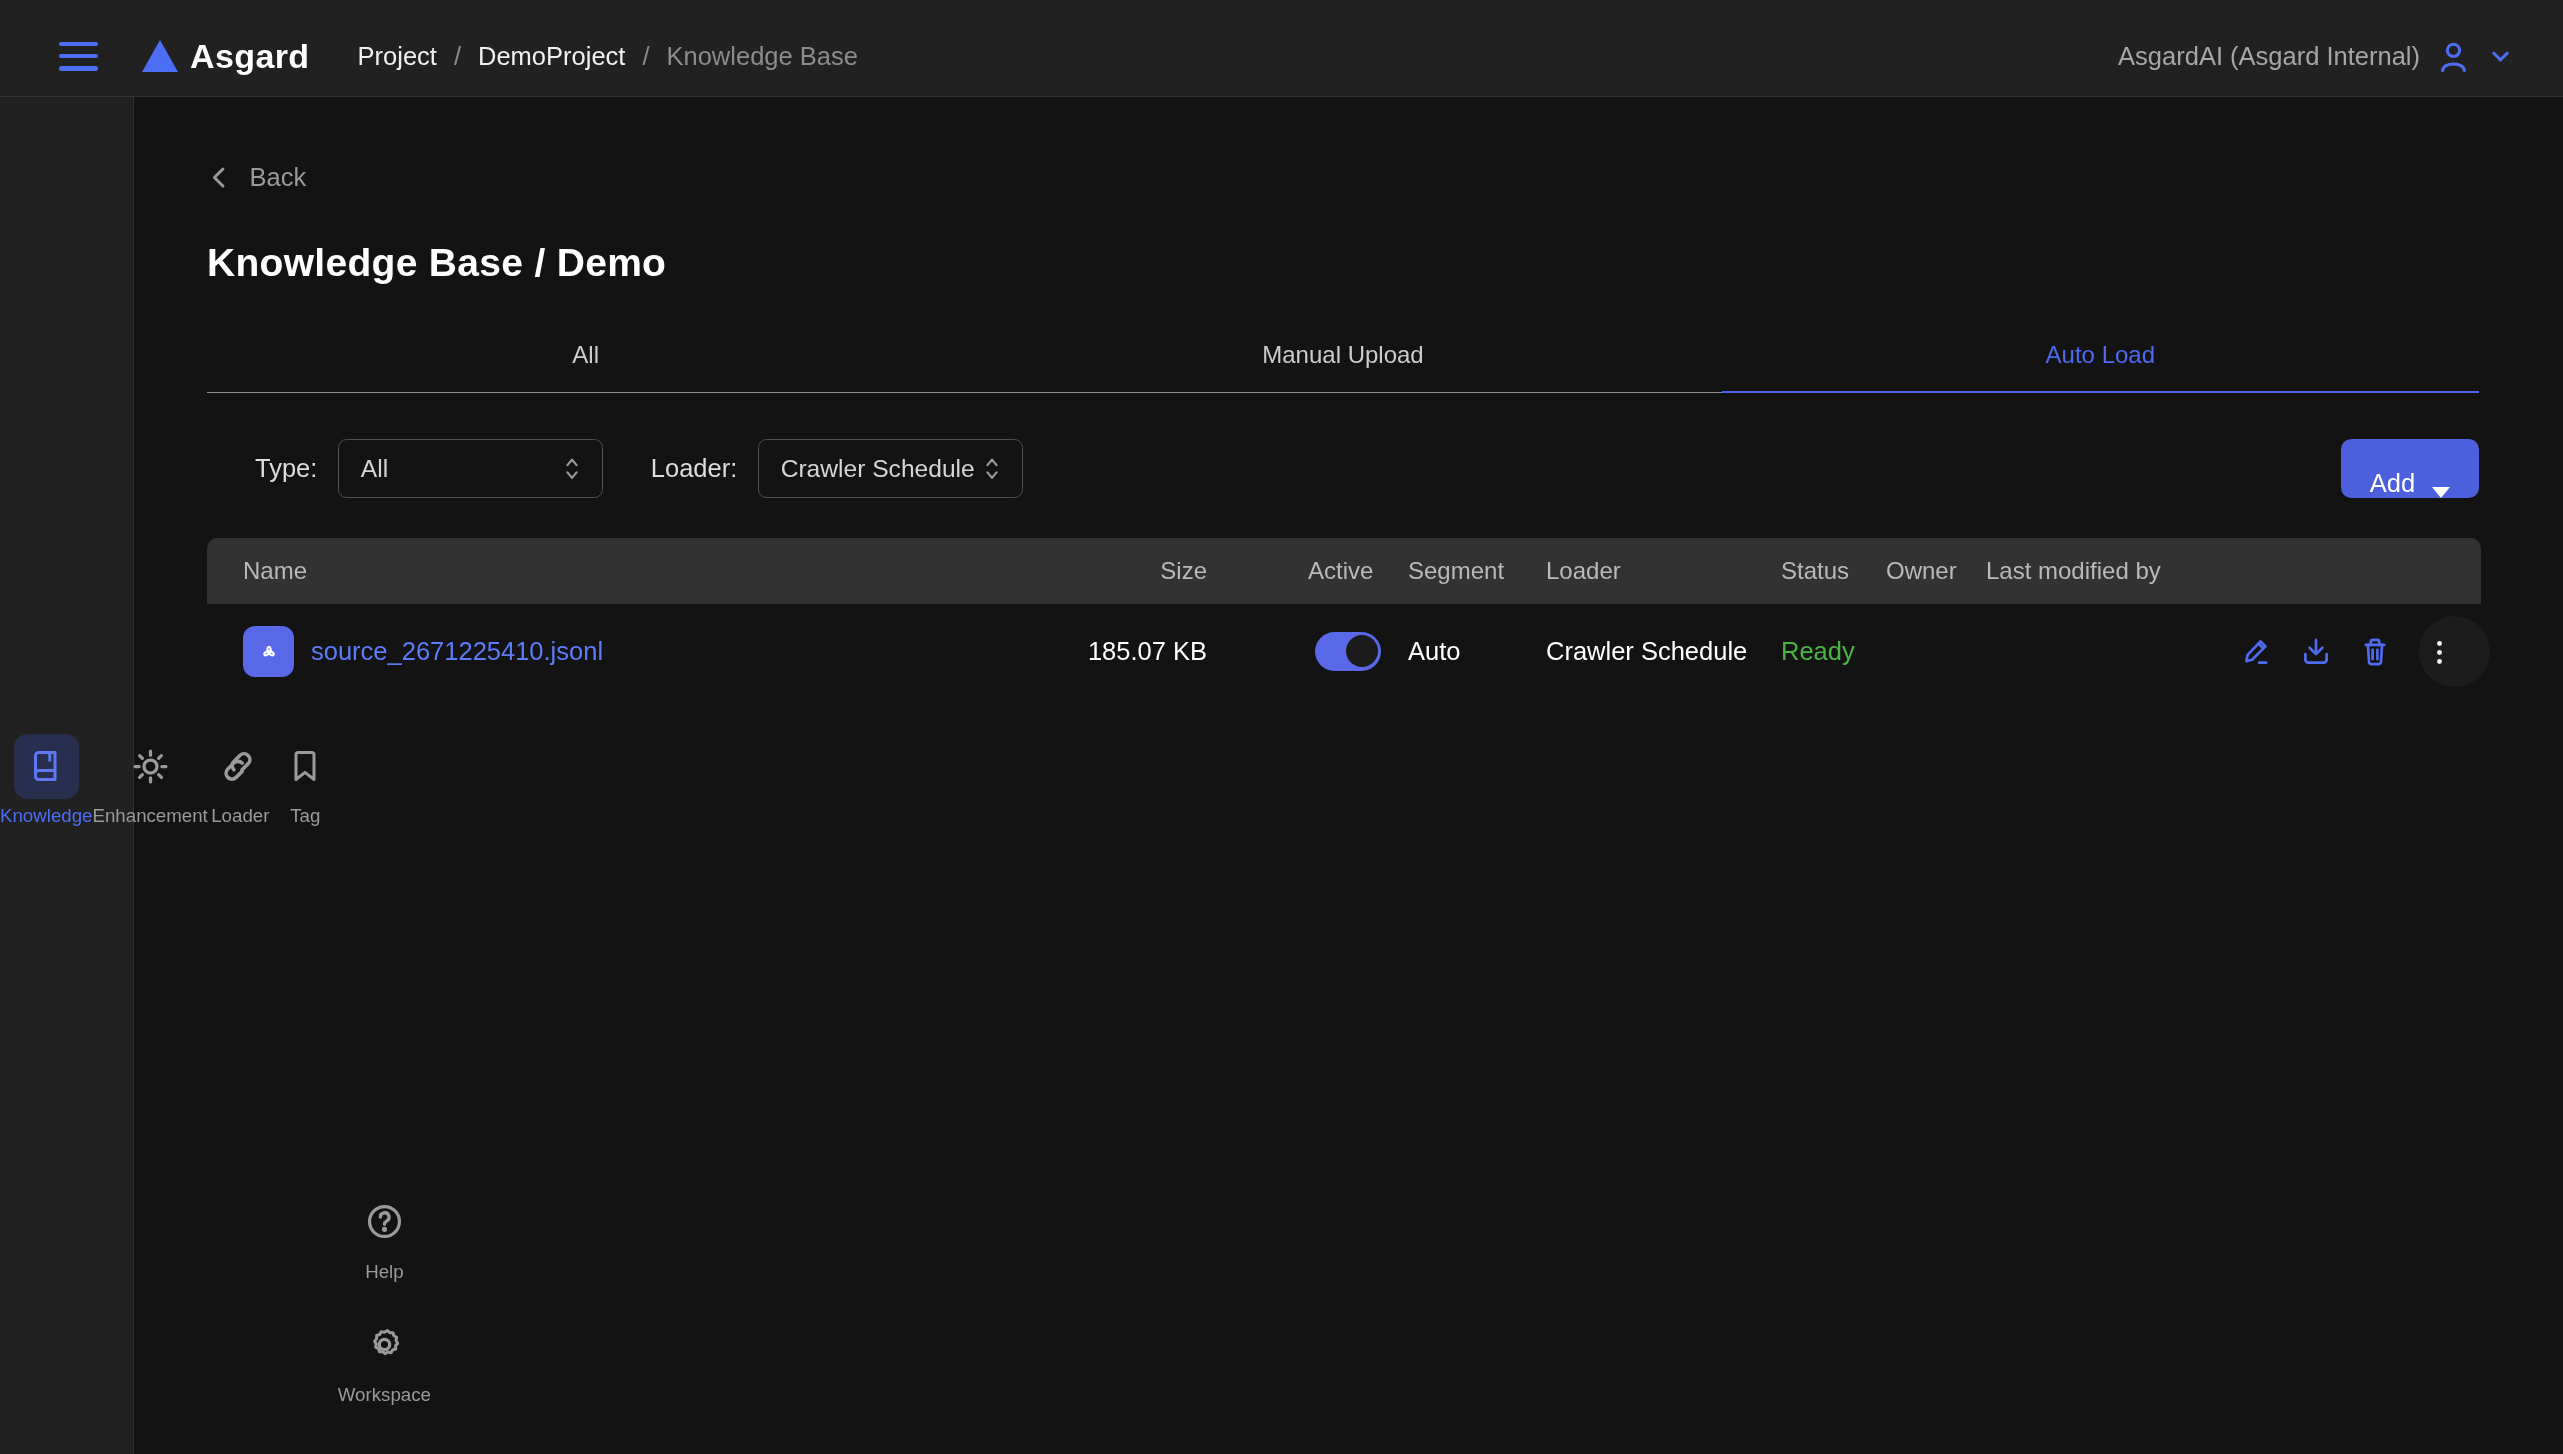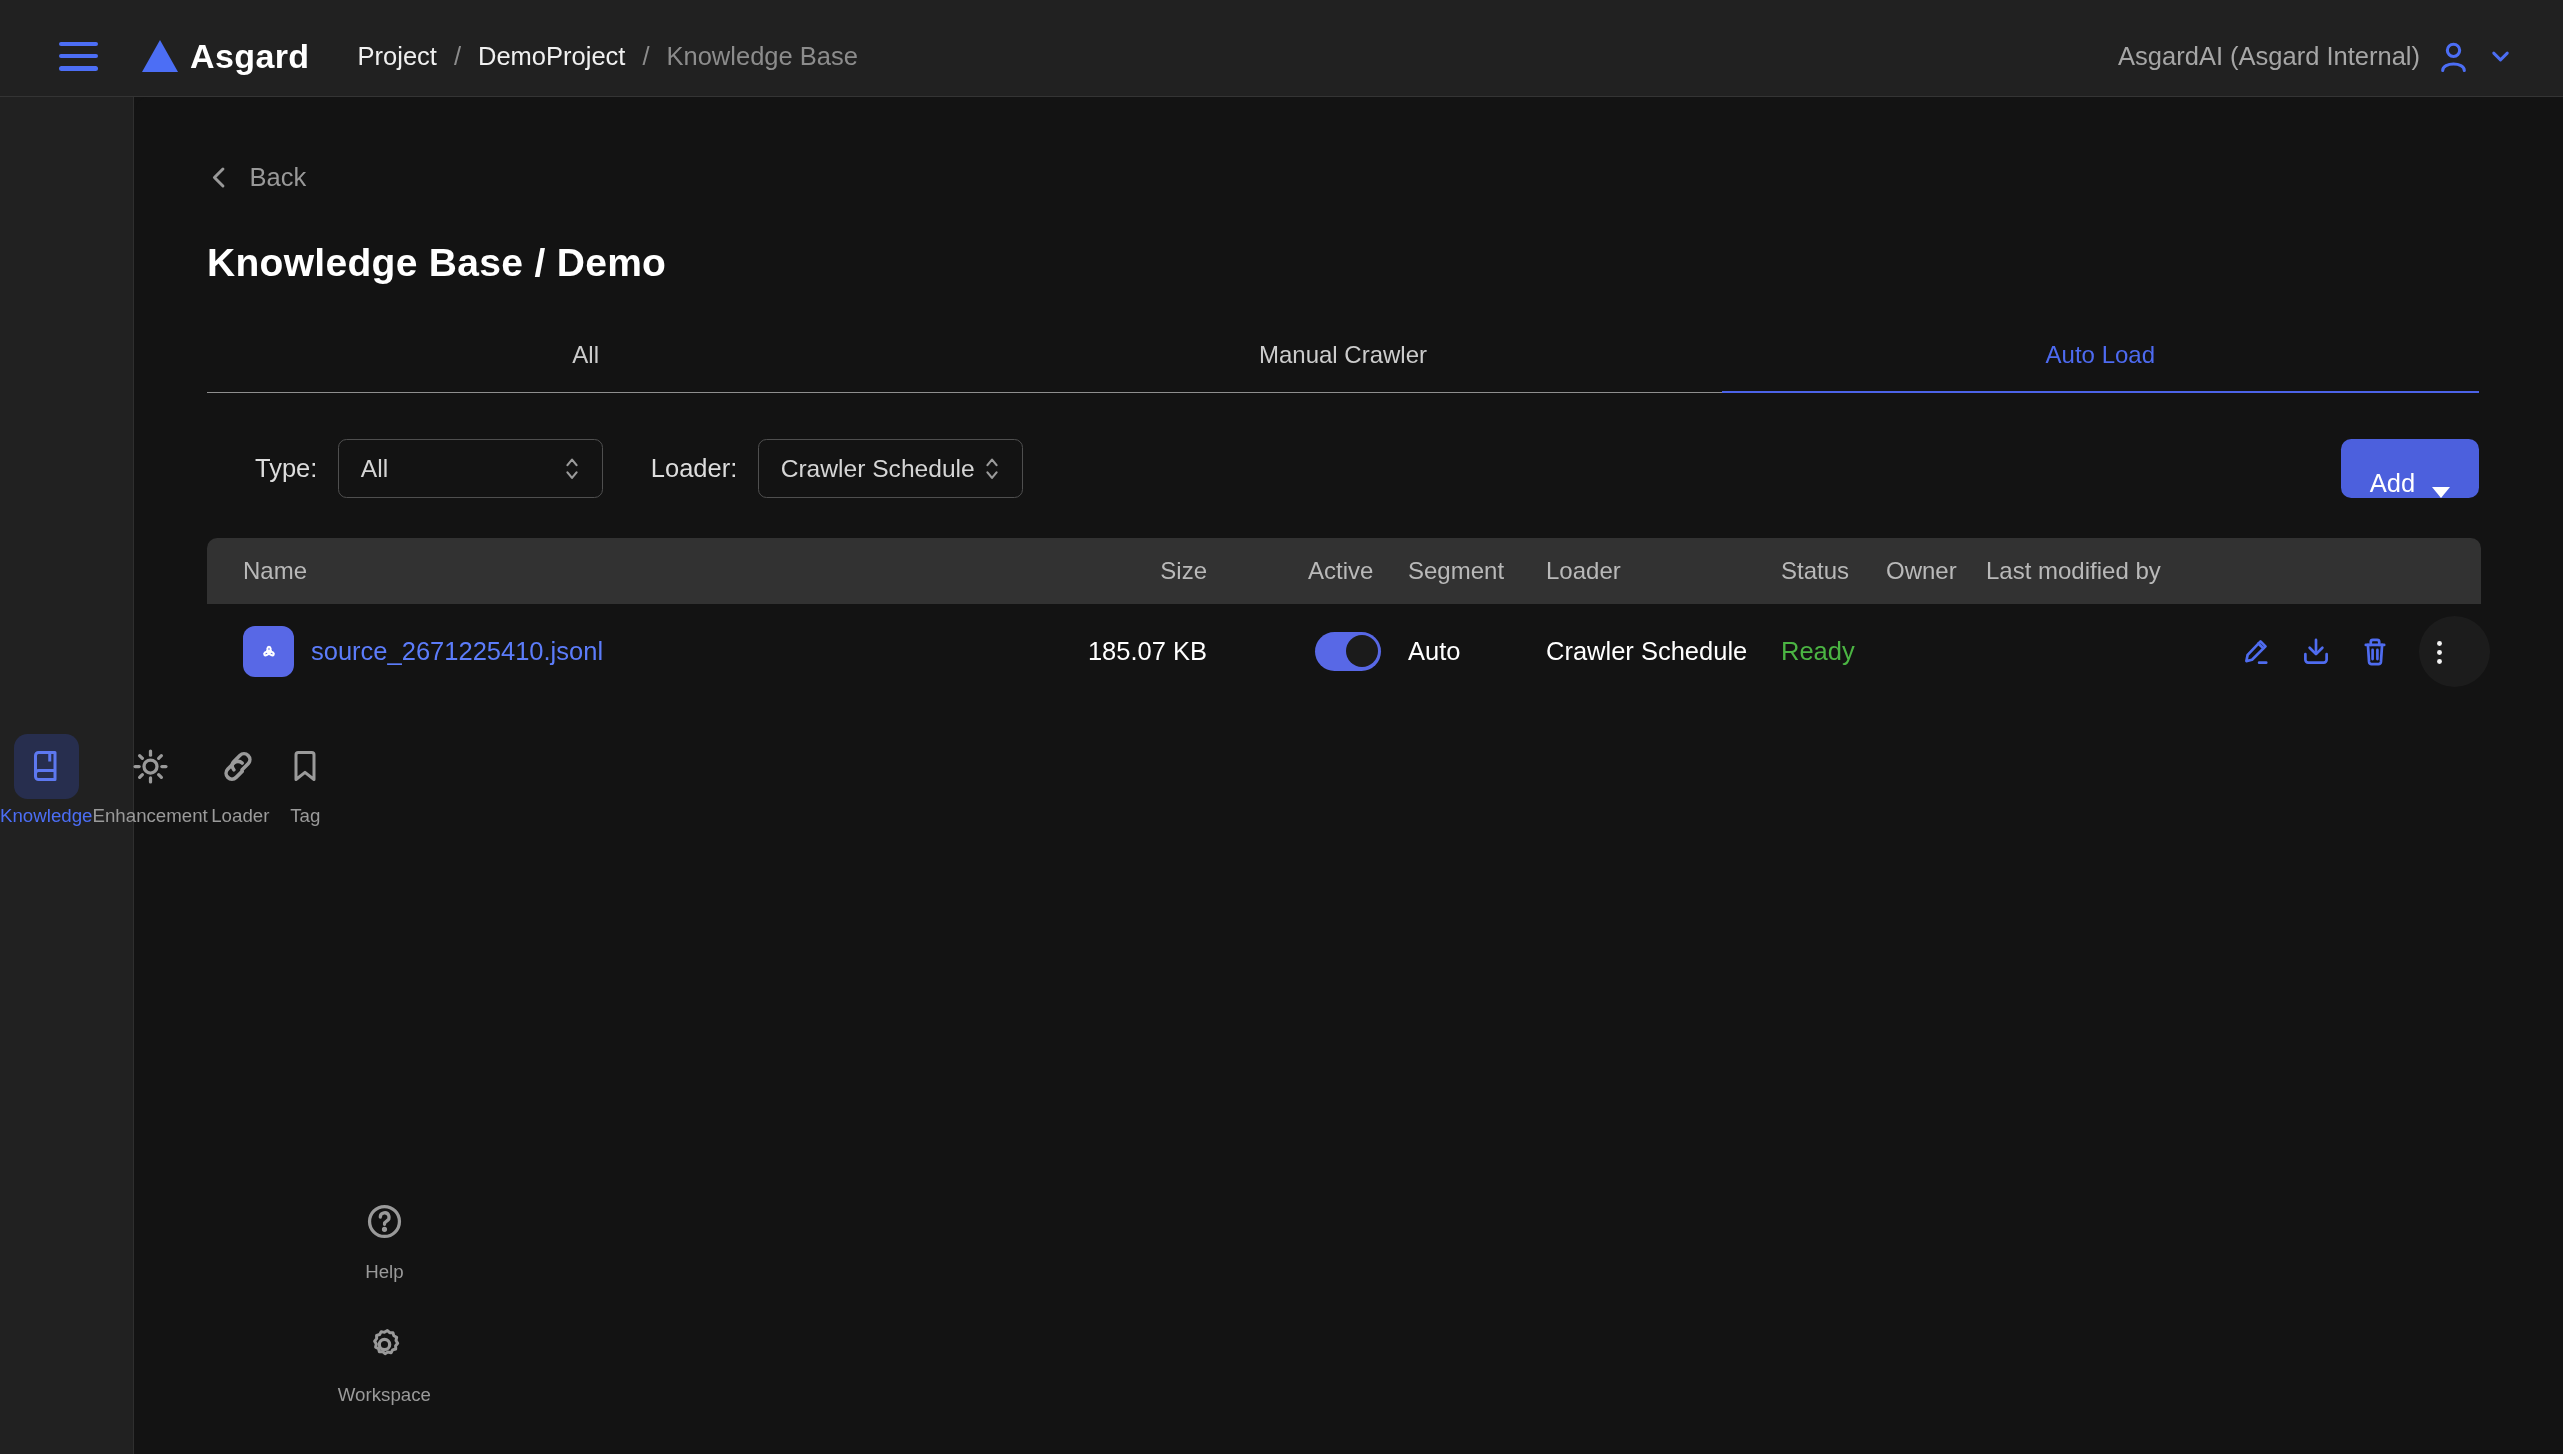--- a/index.html
+++ b/index.html
@@ -181,21 +181,21 @@
     <svg width="25.5" height="29" viewBox="0 0 24 24" fill="none" stroke="#999999" stroke-width="2.8" stroke-linecap="round" stroke-linejoin="round">
         <polyline points="15,4 7,12 15,20"></polyline>
       </svg>
     <span>Back</span>
   </div>
 
   <div class="page-title">Knowledge Base / Demo</div>
 
   <div class="tabs">
     <div class="tab">All</div>
-    <div class="tab">Manual Crawler</div>
+    <div class="tab">Manual Upload</div>
     <div class="tab active">Auto Load</div>
   </div>
 
   <div class="filters">
 
     <span class="filter-label">Type:</span>
     <div class="select-box">
       <span class="select-value">All</span>
       <svg width="22" height="25.5" viewBox="0 0 24 28" fill="none" stroke="#9a9a9a" stroke-width="2.4" stroke-linecap="round" stroke-linejoin="round">
         <polyline points="7,10 12,4 17,10"></polyline>

